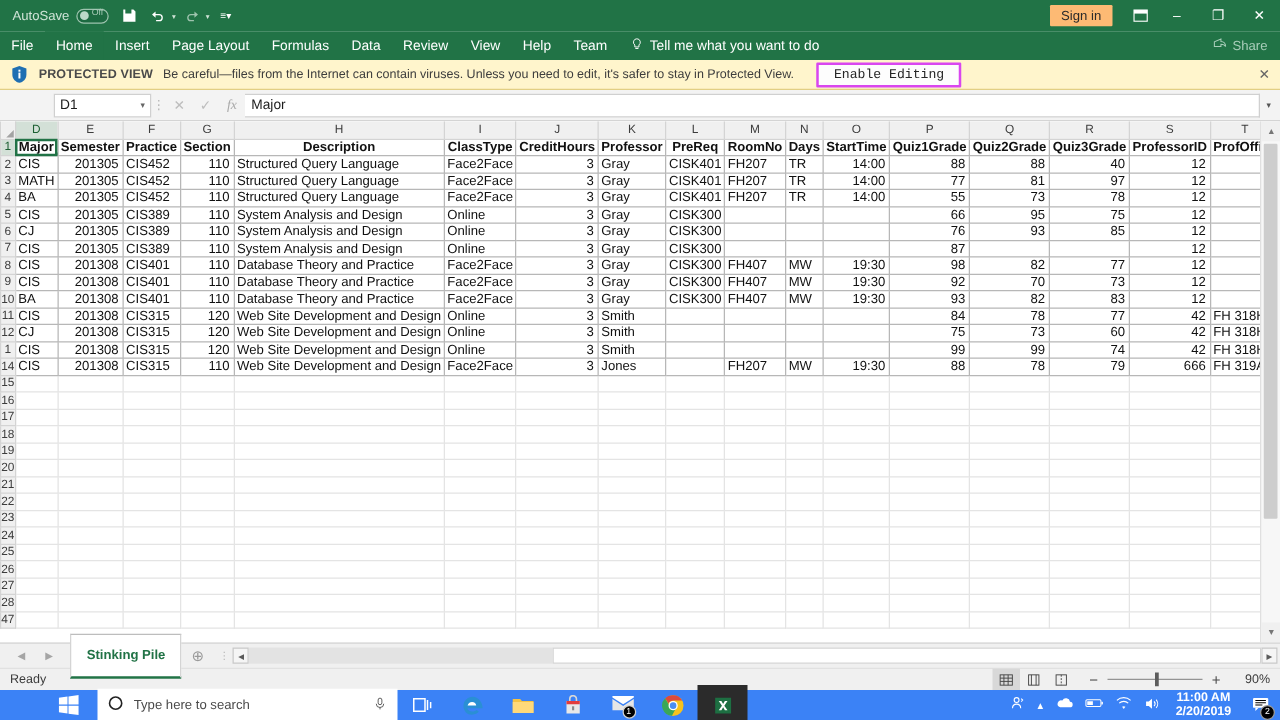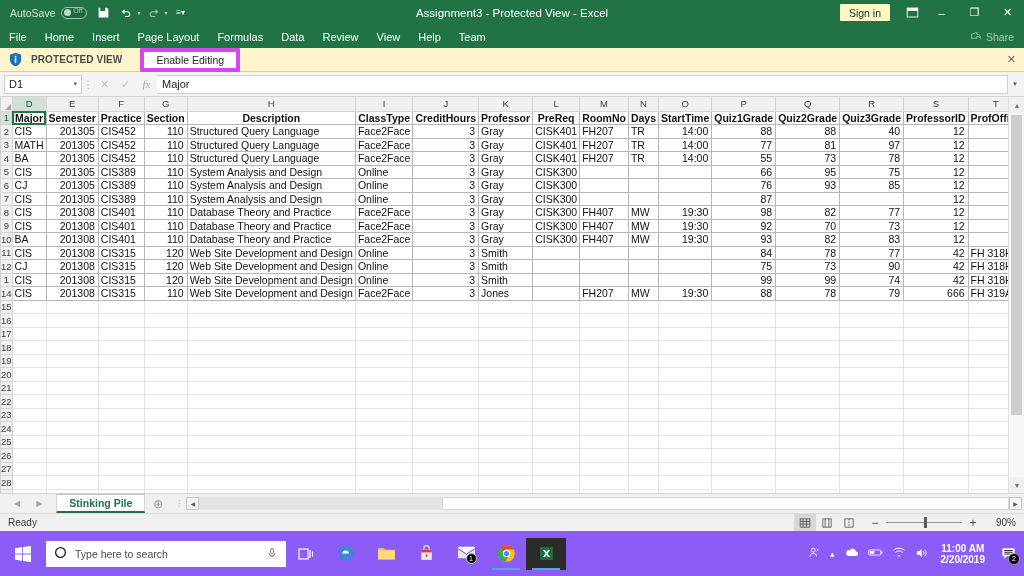--- a/index.html
+++ b/index.html
@@ -27,21 +27,21 @@
   .toggle .lbl{ position:absolute; right:3px; top:-1px; font-size:7px; color:#a9cbb8; }
   .qbtn{ width:20px; height:20px; display:flex; align-items:center; justify-content:center;
          color:#fff; font-size:12px; cursor:default; }
   .qbtn svg{ display:block; }
   .titletext{
     position:absolute; left:0; right:0; text-align:center; font-size:11.5px; color:#fff;
     pointer-events:none;
   }
   .winright{ margin-left:auto; display:flex; align-items:center; height:25px; }
   .signin{
-    background:#fef9c3; color:#2b2b2b; font-size:10.5px; height:17px; padding:0 9px;
+    background:#fdba74; color:#2b2b2b; font-size:10.5px; height:17px; padding:0 9px;
     display:flex; align-items:center; border-radius:1px; margin-right:9px;
   }
   .ribbondisp{ width:26px;height:25px;display:flex;align-items:center;justify-content:center;}
   .wbtn{ width:33px;height:25px;display:flex;align-items:center;justify-content:center;
          font-size:11px; color:#fff;}
 
   
   .ribbonrow{
     height:23px; background:#217346; display:flex; align-items:stretch; color:#fff;
     font-size:11px; position:relative; flex:none;
@@ -55,28 +55,28 @@
   
   .pvbar{
     height:24px; background:#fff5cc; border-bottom:1px solid #e2cf83;
     display:flex; align-items:center; padding-left:8px; gap:8px; font-size:10.5px;
     color:#3b3b3b; position:relative; flex:none;
   }
   .pv-shield{ width:15px;height:15px; flex:none; }
   .pv-title{ font-weight:bold; color:#4a4a4a; font-size:10px; letter-spacing:.1px;}
   .pv-msg{ color:#3d3d3d; font-size:10px; }
   .enable-btn{
-    margin-left:10px; background:#fdfdfd; border:4px solid #d946ef; font-size:10.5px;
-    padding:2px 12px; border-radius:1px; color:#262626;
+    margin-left:10px; background:#fdfdfd; border:2px solid #d946ef; font-size:10.5px;
+    padding:2px 12px; border-radius:1px; color:#262626;font-family:Liberation Mono, monospace;
   }
   .pv-close{ position:absolute; right:8px; top:5px; color:#666; font-size:11px; }
 
   
   .fbar{ height:25px; background:#f3f3f3; display:flex; align-items:center;
-         border-bottom:1px solid #d4d4d4; flex:none; }
+         border-bottom:1px solid #d4d4d4; flex:none;padding-left:39px; }
   .namebox{
     width:78px; height:19px; margin-left:4px; background:#fff; border:1px solid #d0d0d0;
     display:flex; align-items:center; padding:0 4px; font-size:11px; color:#1c1c1c;
     position:relative;
   }
   .namebox .caret{ margin-left:auto; font-size:7px; color:#666; }
   .fsep{ width:12px; text-align:center; color:#b6b6b6; font-size:10px; }
   .fbtns{ display:flex; align-items:center; gap:0; }
   .fbtn{ width:21px; height:19px; display:flex; align-items:center; justify-content:center;
          color:#bdbdbd; font-size:11px; }
@@ -123,21 +123,21 @@
            font-size:7px; color:#767676; background:#f0f0f0;}
   .vs-thumb{ position:absolute; left:2px; right:2px; top:18px; height:300px;
              background:#cdcdcd; border-radius:1px; }
   .vs-bot{ position:absolute; bottom:0; }
 
   
   .tabbar{ height:20px; background:#f0f0f0; display:flex; align-items:center;
            border-top:1px solid #d4d4d4; flex:none; position:relative;}
   .navarrows{ display:flex; gap:16px; padding:0 14px; color:#a5a5a5; font-size:8px;}
   .sheettab{
-    height:19px; background:#fff; border-top:1px solid #bdbdbd;
+    height:36px; background:#fff; border-top:1px solid #bdbdbd;
     border-left:1px solid #d4d4d4; border-right:1px solid #d4d4d4;
     border-bottom:2px solid #217346;
     display:flex; align-items:center; padding:0 12px;
     font-size:10.5px; font-weight:bold; color:#217346;
   }
   .addsheet{ width:26px; display:flex; align-items:center; justify-content:center;
              color:#9a9a9a; font-size:12px;}
   .hscrollzone{ flex:1; display:flex; align-items:center; padding-right:2px; }
   .hsgrip{ color:#b4b4b4; font-size:8px; padding:0 4px; letter-spacing:-1px;}
   .hs-left{ width:13px;height:13px;border:1px solid #c8c8c8; background:#f5f5f5;
@@ -157,22 +157,22 @@
   .viewbtn{ width:22px;height:18px; display:flex; align-items:center; justify-content:center;}
   .viewbtn.active{ background:#d8d8d8; }
   .zoomctl{ display:flex; align-items:center; gap:6px; margin-left:10px; }
   .zminus,.zplus{ font-size:12px; color:#4a4a4a; width:10px; text-align:center;}
   .ztrack{ width:76px; height:1px; background:#949494; position:relative; }
   .zthumb{ position:absolute; left:50%; top:-5px; width:3px; height:11px; background:#5c5c5c;}
   .zlevel{ width:32px; text-align:right; font-size:10px; }
 
   
   .taskbar{
-    height:45px; background:#8b5cf6; display:flex; align-items:center; flex:none;
-    color:#fff; position:relative;
+    height:24px; background:#3b82f6; display:flex; align-items:center; flex:none;
+    color:#fff; position:relative;padding-left:32px;
   }
   .startbtn{ width:46px; height:32px; display:flex; align-items:center; justify-content:center;}
   .tsearch{
     width:240px; height:26px; background:#fff; display:flex; align-items:center;
     gap:8px; padding:0 8px; color:#4a4a4a; font-size:10.5px;
   }
   .tsearch .mic{ margin-left:auto; }
   .tbicon{ width:40px; height:32px; display:flex; align-items:center; justify-content:center;
            position:relative; }
   .tbicon.active::after{ content:''; position:absolute; bottom:0; left:6px; right:6px;
@@ -221,21 +221,20 @@
       <span style="font-size:6px;color:#cfe3d6;margin-left:-2px">▾</span>
       <div class="qbtn">
         <svg width="13" height="13" viewBox="0 0 16 16">
             <path fill="none" stroke="#9ec4ae" stroke-width="1.3" d="M13 7H7a3 3 0 100 6h3"></path>
             <path fill="#9ec4ae" d="M10.5 4L14 7l-3.5 3z"></path>
           </svg>
       </div>
       <span style="font-size:6px;color:#cfe3d6;margin-left:-2px">▾</span>
       <div class="qbtn" style="font-size:8px">≡▾</div>
     </div>
-    <div class="titletext">Assignment3  -  Protected View  -  Excel</div>
     <div class="winright">
       <div class="signin">Sign in</div>
       <div class="ribbondisp">
         <svg width="13" height="13" viewBox="0 0 16 16">
             <rect x="1.5" y="2.5" width="13" height="11" fill="none" stroke="#fff" stroke-width="1.1"></rect>
             <rect x="1.5" y="2.5" width="13" height="3.5" fill="#fff"></rect>
           </svg>
       </div>
       <div class="wbtn">–</div>
       <div class="wbtn">❐</div>
@@ -247,39 +246,49 @@
     <div class="mtab">File</div>
     <div class="mtab home">Home</div>
     <div class="mtab">Insert</div>
     <div class="mtab">Page Layout</div>
     <div class="mtab">Formulas</div>
     <div class="mtab">Data</div>
     <div class="mtab">Review</div>
     <div class="mtab">View</div>
     <div class="mtab">Help</div>
     <div class="mtab">Team</div>
+    <div class="tellme">
+      <span>
+        <svg width="11" height="11" viewBox="0 0 16 16">
+            <path fill="none" stroke="#fff" stroke-width="1.1" d="M8 1.5a4 4 0 00-2.4 7.2V11h4.8V8.7A4 4 0 008 1.5z"></path>
+            <path stroke="#fff" stroke-width="1.1" d="M6.2 12.8h3.6"></path>
+          </svg>
+      </span>
+      <span>Tell me what you want to do</span>
+    </div>
     <div class="share">
       <span>
         <svg width="12" height="12" viewBox="0 0 16 16">
             <path fill="none" stroke="#a8cdb9" stroke-width="1.1" d="M2 11V6l7-3v2.5c3 0 5 2 5 5.5-1-2-3-2.5-5-2.5V11L2 11z"></path>
           </svg>
       </span>
       <span>Share</span>
     </div>
   </div>
 
   <div class="pvbar">
     <span class="pv-shield">
       <svg width="15" height="15" viewBox="0 0 16 16">
           <path fill="#1f6fb2" d="M8 0.8l6 2.2v5c0 4-2.9 6.4-6 7.2-3.1-.8-6-3.2-6-7.2v-5L8 .8z"></path>
           <rect x="7.2" y="4" width="1.7" height="1.7" fill="#fff"></rect>
           <rect x="7.2" y="6.5" width="1.7" height="5" fill="#fff"></rect>
         </svg>
     </span>
     <span class="pv-title">PROTECTED VIEW</span>
+    <span class="pv-msg">Be careful—files from the Internet can contain viruses. Unless you need to edit, it's safer to stay in Protected View.</span>
     <span class="enable-btn">Enable Editing</span>
     <span class="pv-close">✕</span>
   </div>
 
   <div class="fbar">
     <div class="namebox">
       <span>D1</span>
       <span class="caret">▾</span>
     </div>
     <div class="fsep">⋮</div>
@@ -568,21 +577,21 @@
             <td class="cell txt">Web Site Development and Design</td>
             <td class="cell txt">Online</td>
             <td class="cell num">3</td>
             <td class="cell txt">Smith</td>
             <td class="cell txt"></td>
             <td class="cell txt"></td>
             <td class="cell txt"></td>
             <td class="cell num"></td>
             <td class="cell num">75</td>
             <td class="cell num">73</td>
-            <td class="cell num">90</td>
+            <td class="cell num">60</td>
             <td class="cell num">42</td>
             <td class="cell txt">FH 318H</td>
           </tr>
           <tr>
             <td class="rh">1</td>
             <td class="cell txt">CIS</td>
             <td class="cell num">201308</td>
             <td class="cell txt">CIS315</td>
             <td class="cell num">120</td>
             <td class="cell txt">Web Site Development and Design</td>

